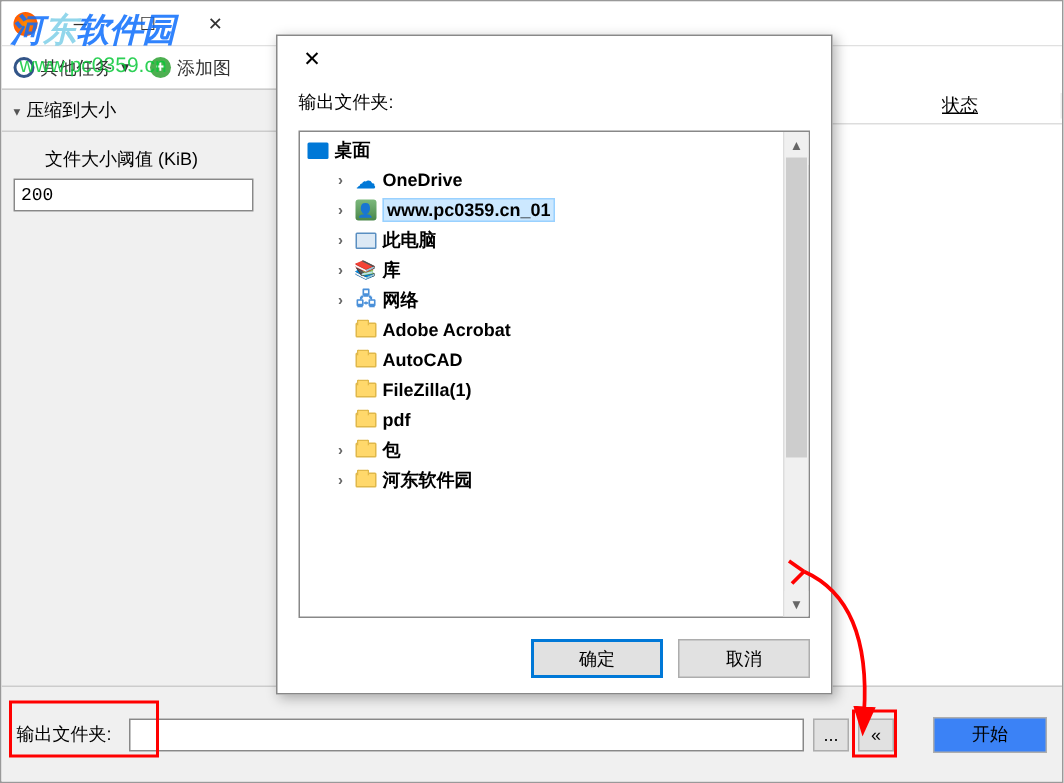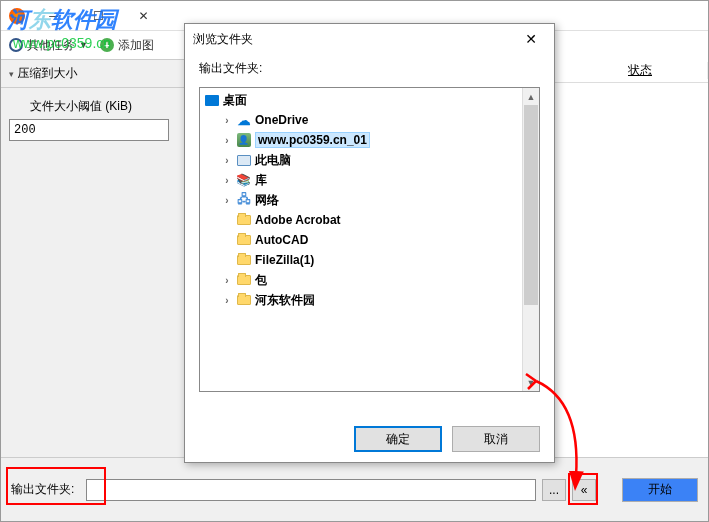--- a/index.html
+++ b/index.html
@@ -71,21 +71,21 @@
 .ico-onedrive { color: #0078d7; font-size: 13px; }
 .ico-user { width: 14px; height: 14px; border-radius: 2px; background: linear-gradient(#7cb97c, #4a874a); display:flex;align-items:center;justify-content:center;color:#fff;font-size:9px; }
 .ico-pc { width: 14px; height: 11px; border: 1px solid #5a8fc1; background: #dce9f5; border-radius: 1px; }
 .ico-lib { color: #5a8fc1; font-size: 12px; }
 .ico-net { color: #4a90d9; font-size: 12px; }
 .scroll-track { position: absolute; right: 0; top: 0; bottom: 0; width: 17px; background: #f0f0f0; border-left: 1px solid #ddd; }
 .scroll-btn { height: 17px; background: #f0f0f0; display: flex; align-items: center; justify-content: center; color: #666; font-size: 9px; }
 .scroll-thumb { position: absolute; top: 17px; left: 1px; right: 1px; height: 200px; background: #cdcdcd; }
 .scroll-btn.bot { position: absolute; bottom: 0; left: 0; right: 0; }
 .dlg-foot { display: flex; justify-content: flex-end; gap: 10px; margin-top: 14px; }
-.dlg-btn { width: 88px; height: 26px; border: 1px solid #adadad; background: #e1e1e1; margin-top: 20px; }
+.dlg-btn { width: 88px; height: 26px; border: 1px solid #adadad; background: #e1e1e1; }
 .dlg-btn.primary { border: 2px solid #0078d7; background: #e1e1e1; }
 </style>
 </head>
 <body>
 
 <div class="main-window">
   <div class="titlebar">
     <span class="appicon"></span>
     <div class="winbtn">─</div>
     <div class="winbtn">☐</div>
@@ -127,21 +127,20 @@
   </div>
 </div>
 
 <div class="watermark">
   <span class="wc1">河</span><span class="wc2">东</span><span class="wc1">软件园</span>
   <span class="url">www.pc0359.cn</span>
 </div>
 
 <div class="dialog">
   <div class="dlg-title">
-    <span class="t">浏览文件夹</span>
     <div class="dlg-close">✕</div>
   </div>
   <div class="dlg-body">
     <div class="dlg-label">输出文件夹:</div>
     <div class="tree-box">
       <div class="tree" id="tree">
           <div class="tree-row root">
             <span class="ico">
               <span class="ico-desktop"></span>
             </span>
@@ -197,20 +196,28 @@
             </span>
             <span class="txt">AutoCAD</span>
           </div>
           <div class="tree-row">
             <span class="indent" style="width: 14px;"></span>
             <span class="exp"></span>
             <span class="ico">
               <span class="ico-folder"></span>
             </span>
             <span class="txt">FileZilla(1)</span>
+          </div>
+          <div class="tree-row">
+            <span class="indent" style="width: 14px;"></span>
+            <span class="exp"></span>
+            <span class="ico">
+              <span class="ico-folder"></span>
+            </span>
+            <span class="txt">pdf</span>
           </div>
           <div class="tree-row">
             <span class="indent" style="width: 14px;"></span>
             <span class="exp">›</span>
             <span class="ico">
               <span class="ico-folder"></span>
             </span>
             <span class="txt">包</span>
           </div>
           <div class="tree-row">

